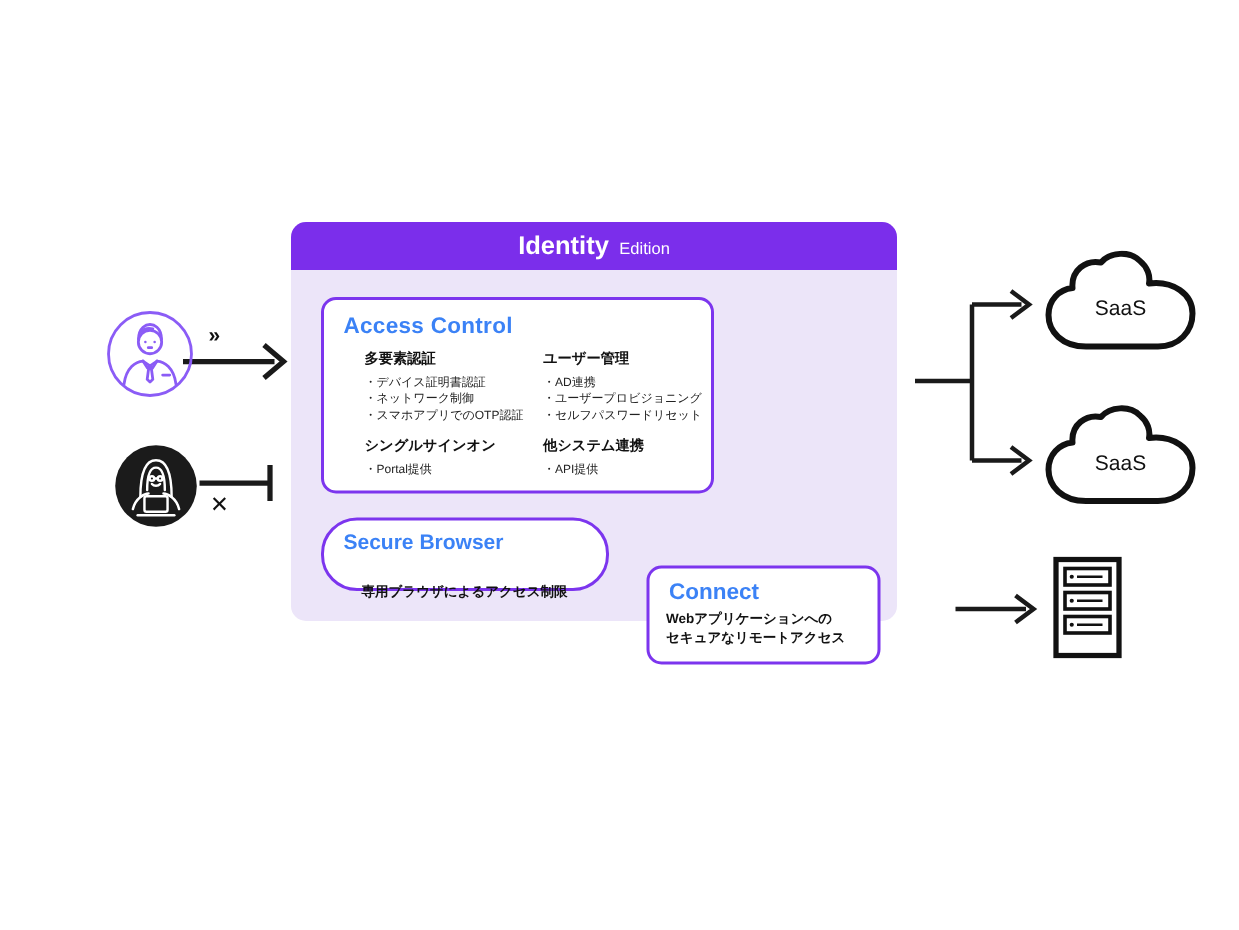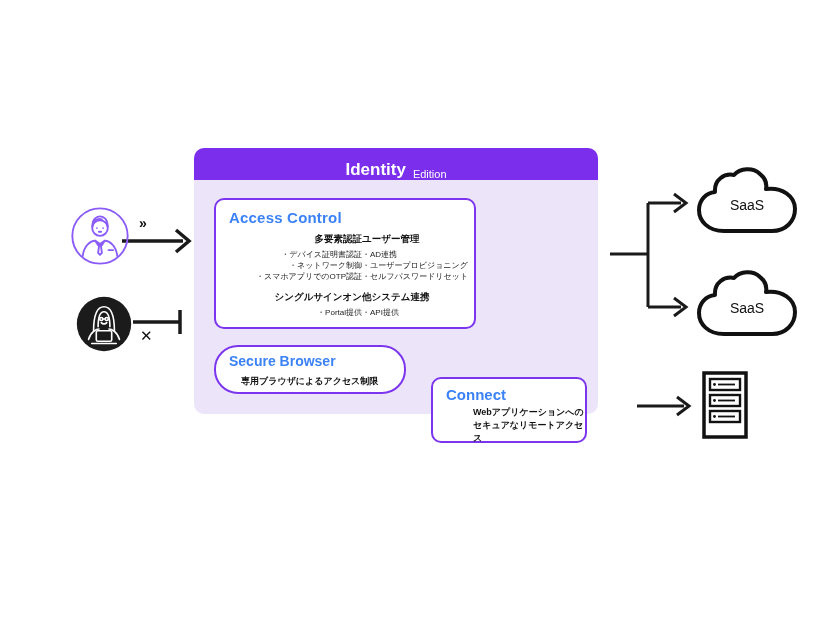--- a/index.html
+++ b/index.html
@@ -6,44 +6,44 @@
   .canvas {
     position:relative; width:826px; height:620px; background:#ffffff;
     font-family:"Liberation Sans","DejaVu Sans",sans-serif; overflow:hidden; color:#111;
   }
   .overlay { position:absolute; left:0; top:0; z-index:1; pointer-events:none; }
 
   
   .panel { position:absolute; left:194px; top:148px; width:404px; height:266px;
            background:#ECE5F9; border-radius:10px; z-index:1; }
   .panel-header { height:32px; background:#7B2EEB; border-radius:10px 10px 0 0;
-           display:flex; align-items:flex-end; justify-content:center; gap:7px; color:#fff; }
+           display:flex; align-items:center; justify-content:center; gap:7px; color:#fff; }
   .product { font-size:17px; font-weight:bold; }
   .edition { font-size:11px; font-weight:normal; margin-top:3px; }
 
   
   .card { position:absolute; background:#fff; border:2px solid #7C35EE; border-radius:10px;
           box-sizing:border-box; z-index:2; }
   .card.access  { left:214px; top:198px; width:262px; height:131px; }
   .card.secure  { left:214px; top:345px; width:192px; height:49px;border-radius:24px; }
   .card.connect { left:431px; top:377px; width:156px; height:66px; z-index:3; }
 
   .card-title { font-weight:bold; color:#3b82f6; }
   .access .card-title { font-size:15px; margin:9px 0 0 13px; letter-spacing:.2px; }
   .cols { display:flex; margin:7px 0 0 27px; }
-  .col1 { width:119px;text-align:right; }
+  .col1 { width:119px; }
   .group .ghead { font-size:9.5px; font-weight:bold; color:#111; margin-bottom:3px; }
   .group .gitem { font-size:8px; color:#222; line-height:11px; white-space:nowrap; }
   .group + .group { margin-top:9px; }
 
   .secure .card-title { font-size:14px; margin:6px 0 0 13px; }
-  .secure .card-desc  { font-size:9px; font-weight:bold; margin:6px 0 0 25px; }
+  .secure .card-desc  { font-size:9px; font-weight:bold; margin:19px 0 0 25px; }
 
   .connect .card-title { font-size:15px; margin:7px 0 0 13px; }
-  .connect .card-desc  { font-size:9px; font-weight:bold; margin-left:40px; line-height:13px; }
+  .connect .card-desc  { font-size:9px; font-weight:bold; margin-left:11px; line-height:13px; }
   .connect .card-desc.first { margin-top:3px; }
 
   .icon { position:absolute; z-index:2;text-decoration:underline; }
   .icon.person { left:70px; top:206px; }
   .icon.hacker { left:75px; top:295px; }
   .icon.cloud1 { left:692px; top:167px; }
   .icon.cloud2 { left:692px; top:270px; }
   .icon.server { left:701px; top:370px; }
 
   .marker-allowed { position:absolute; left:139px; top:215px; font-size:14px; font-weight:bold;

